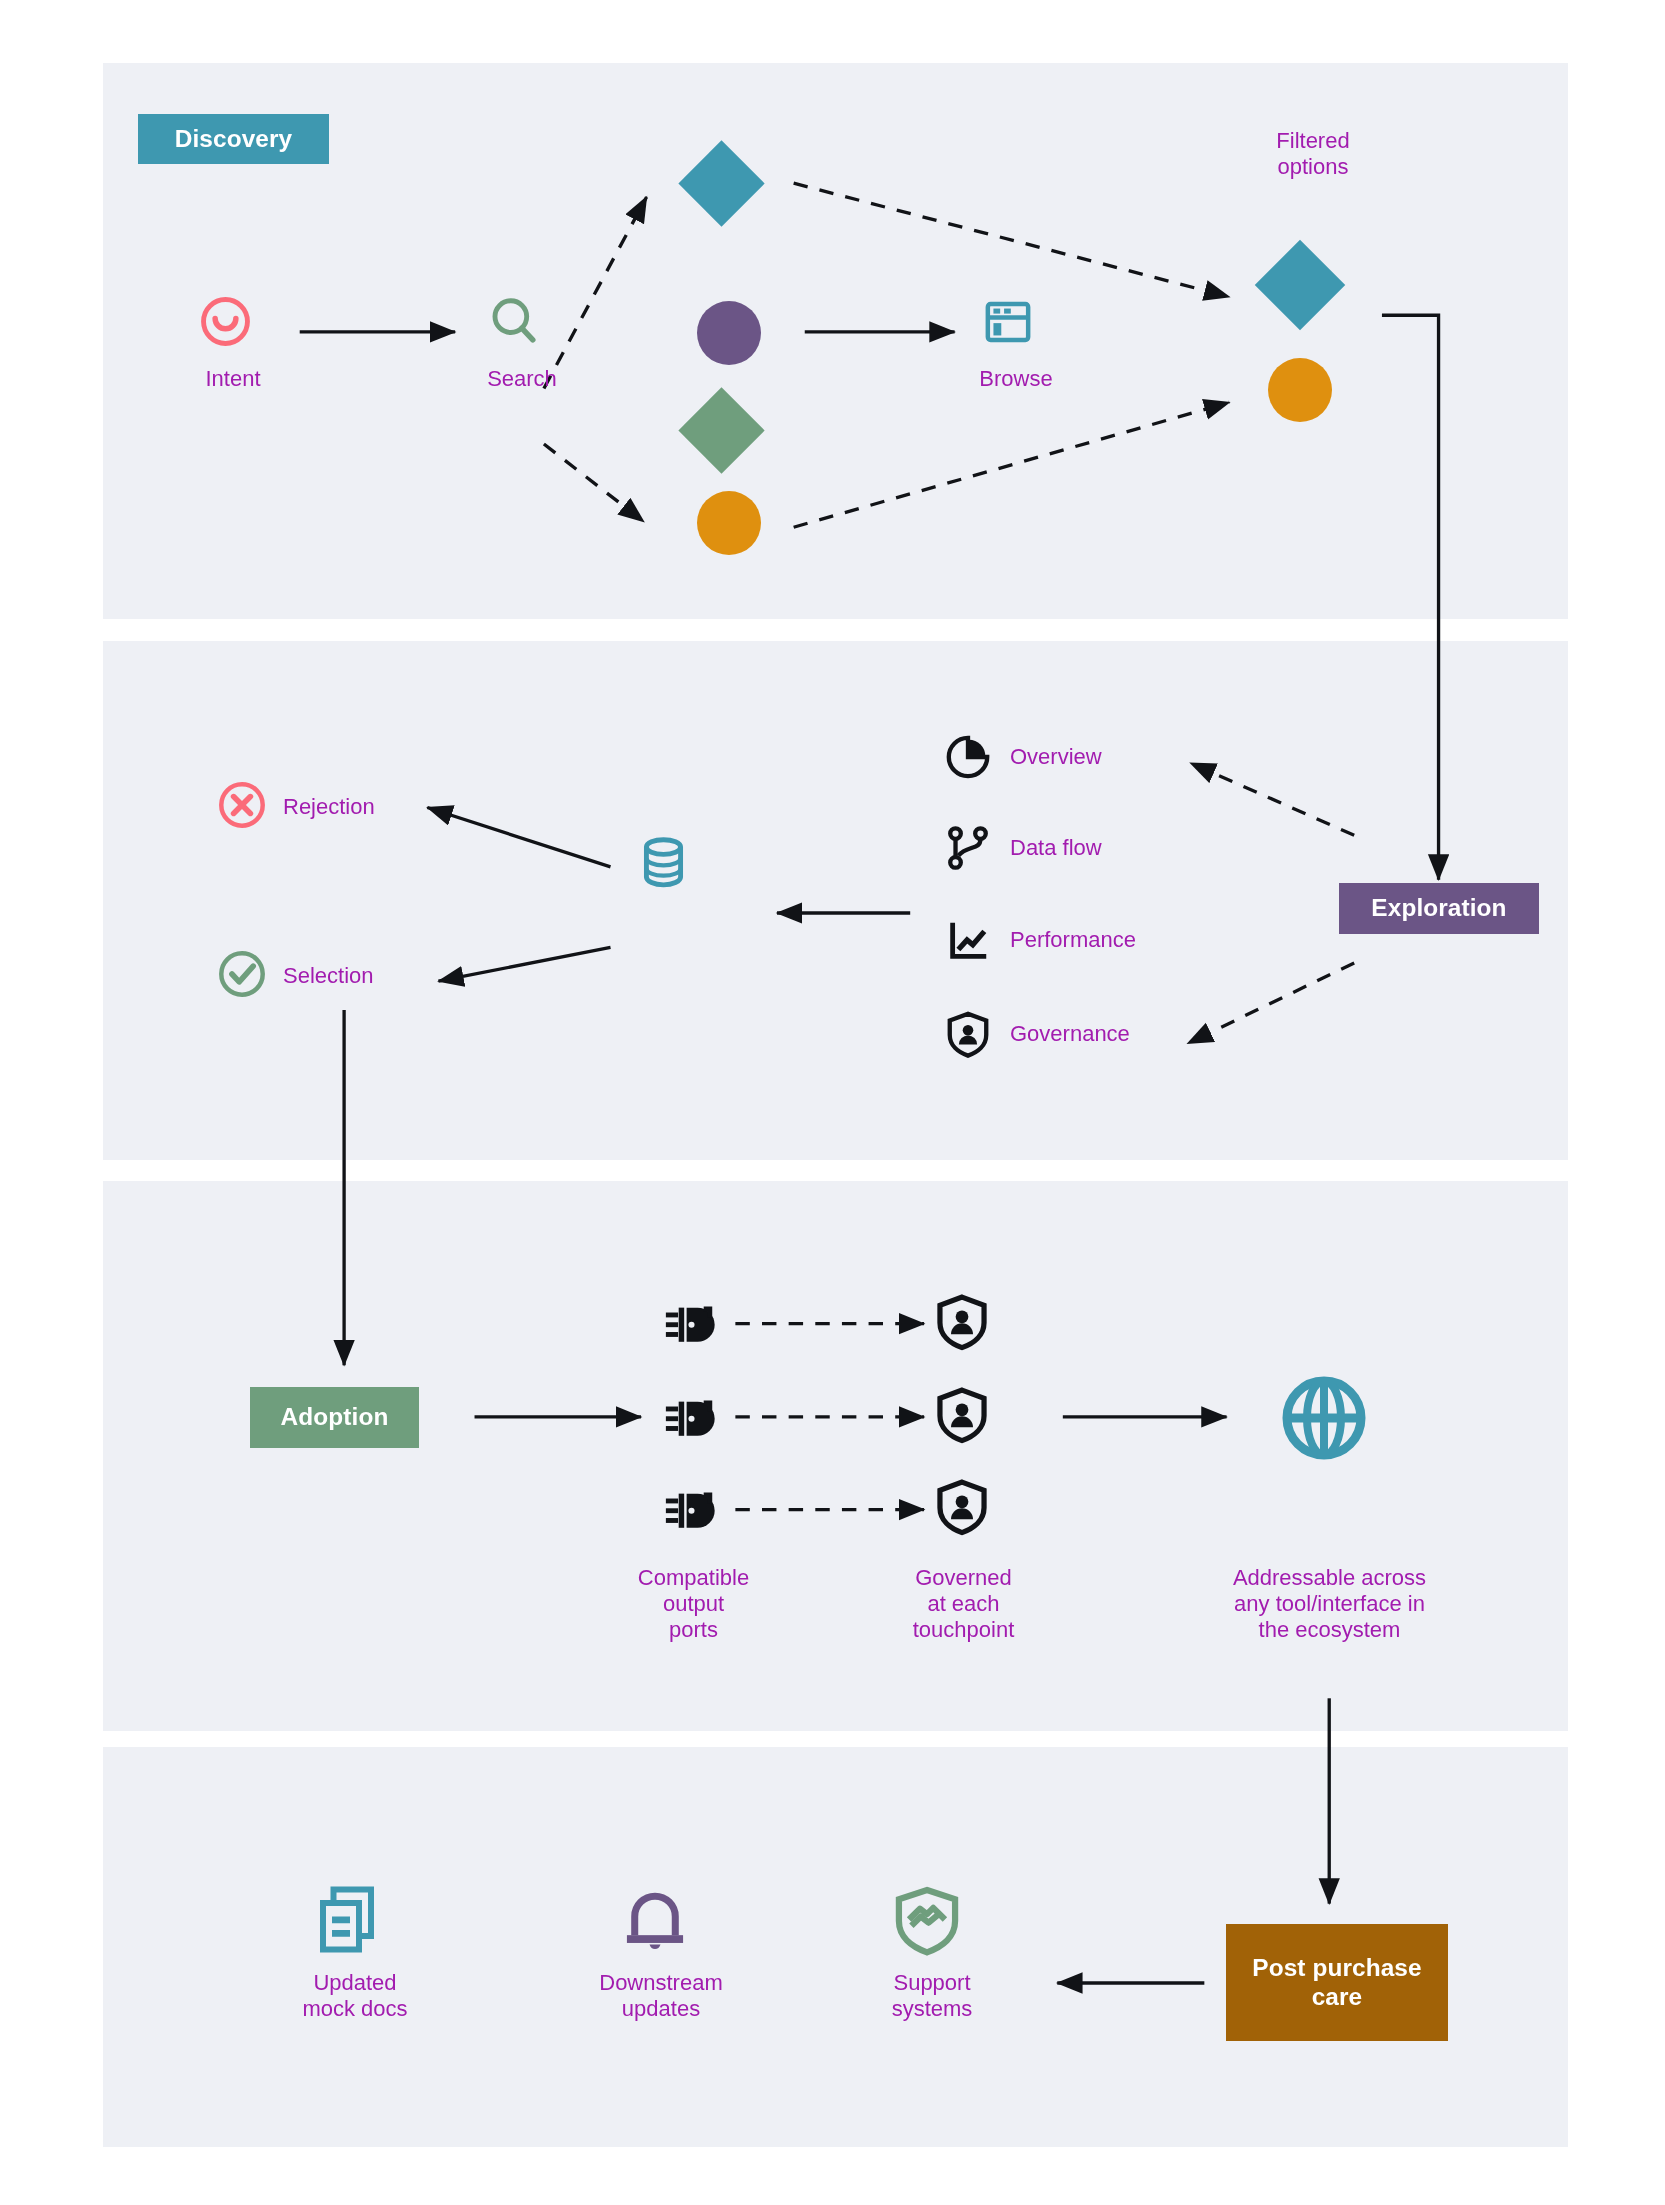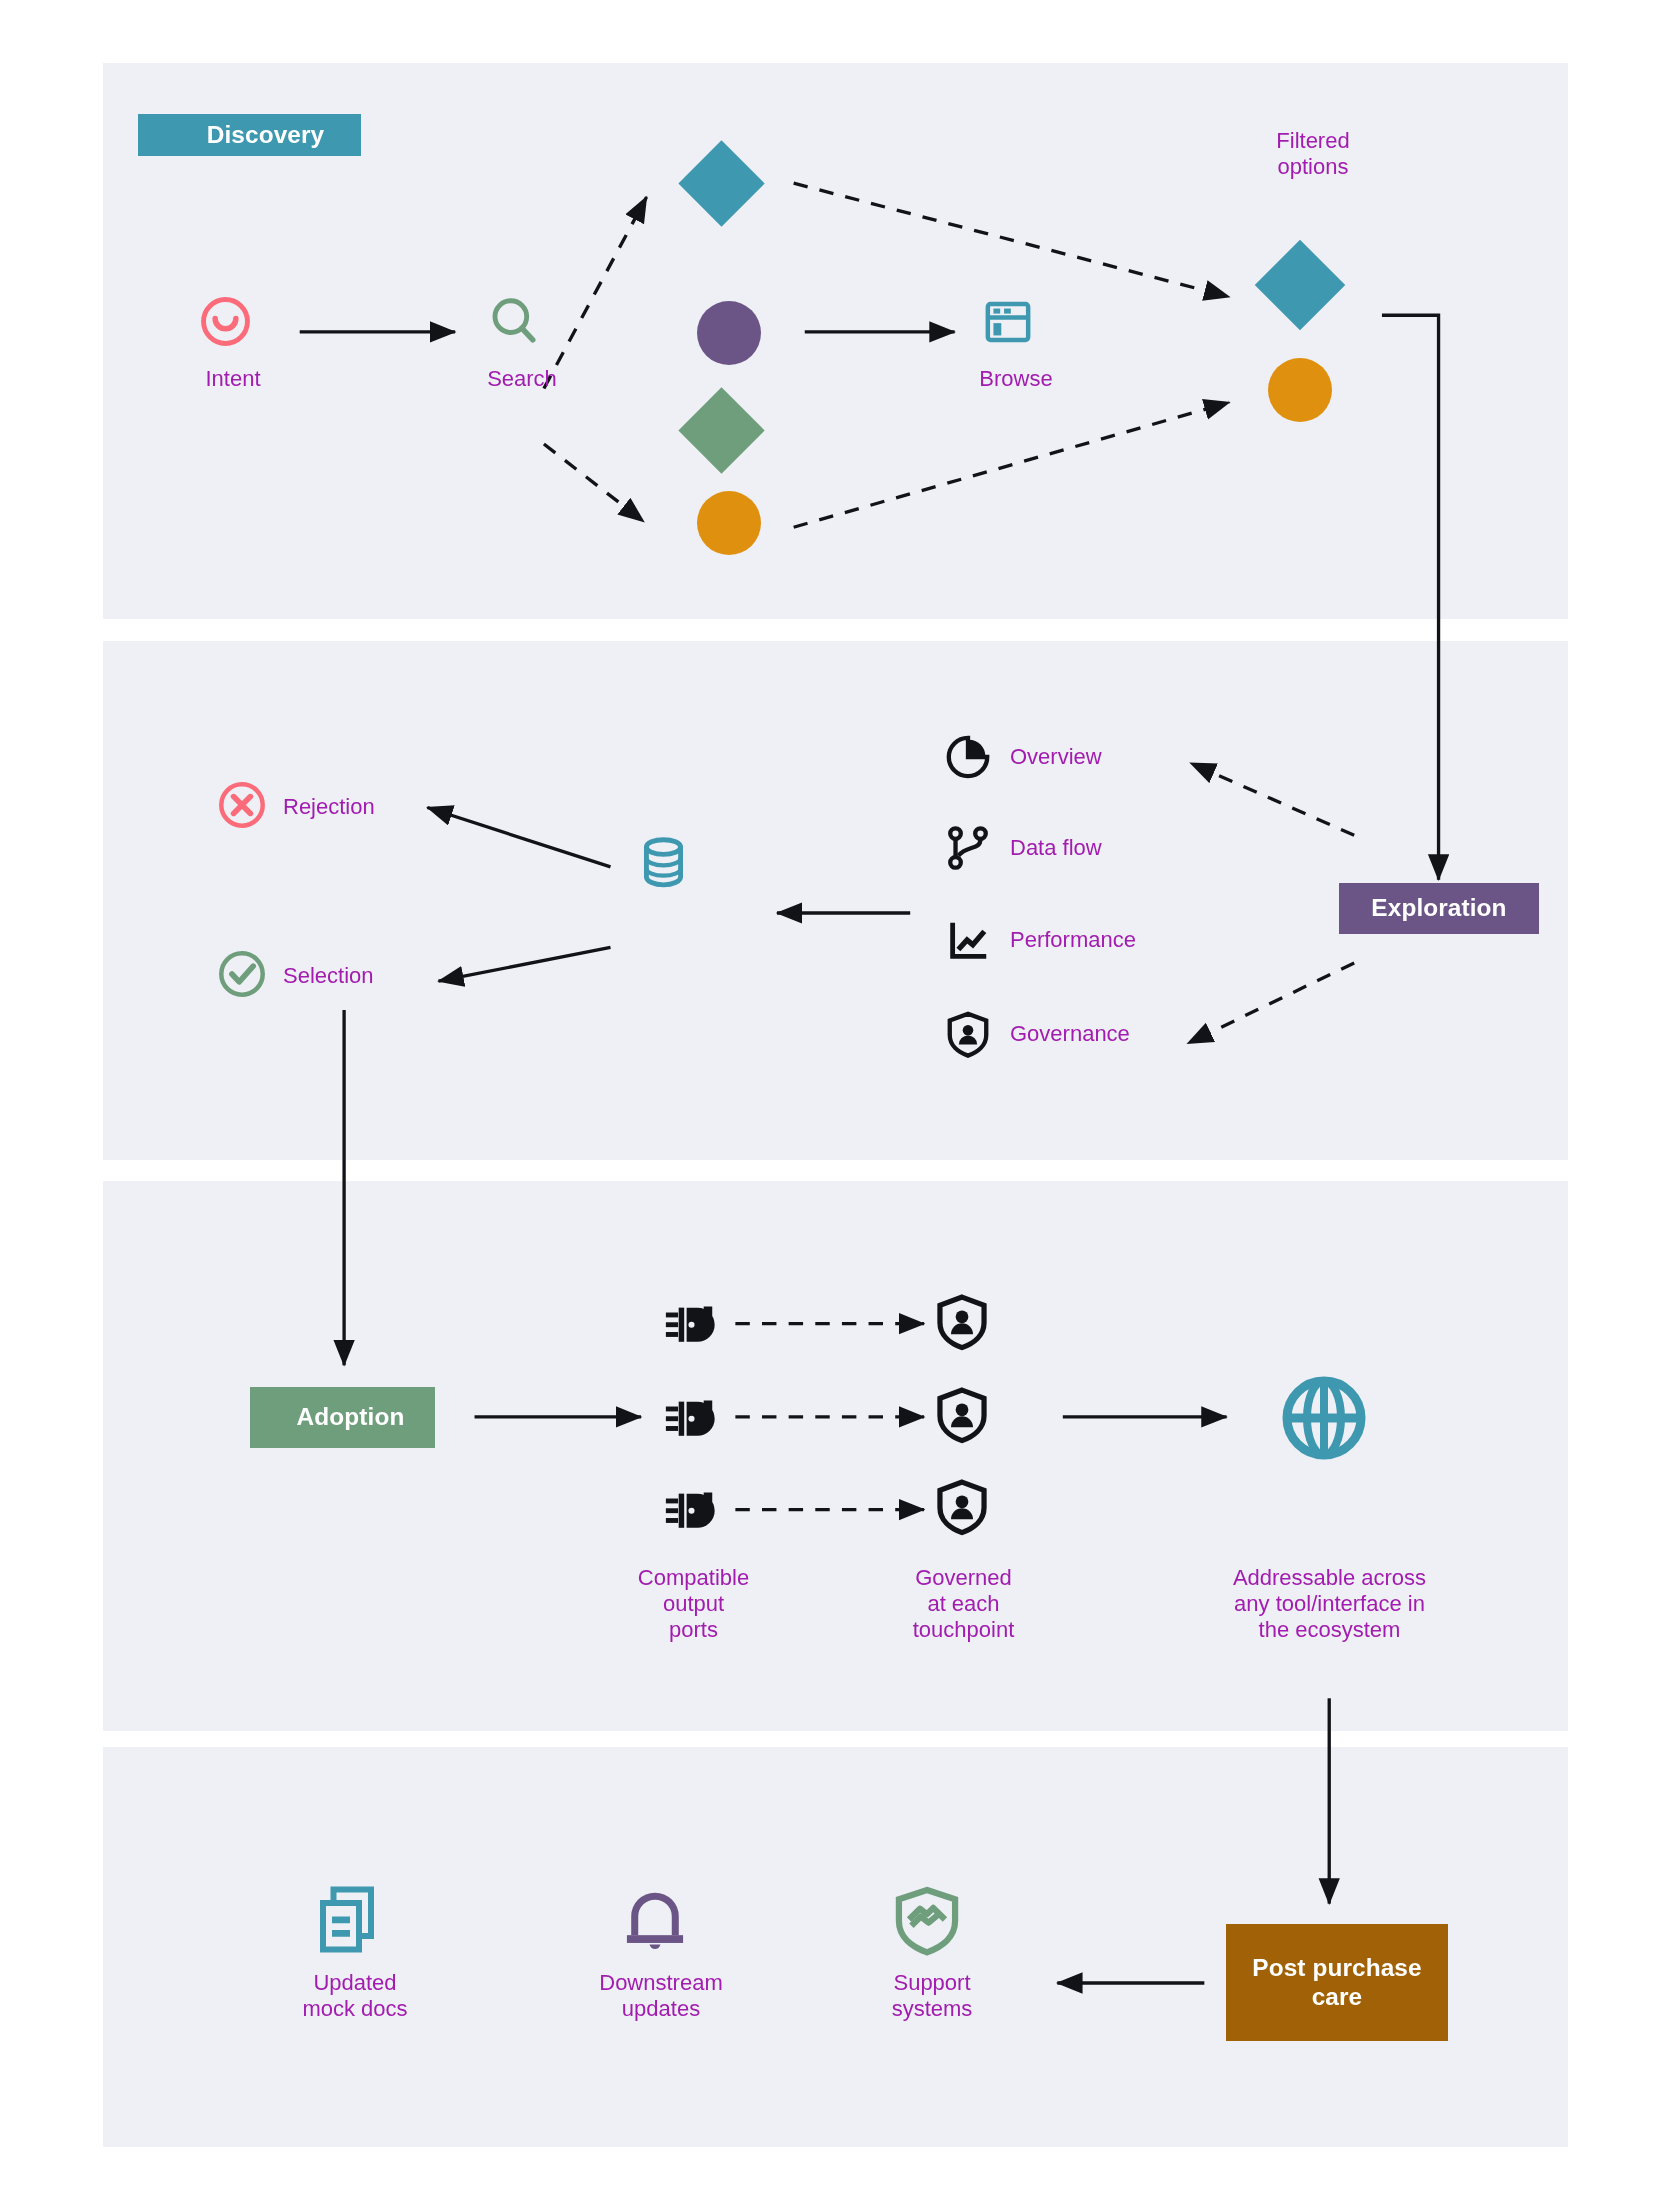--- a/index.html
+++ b/index.html
@@ -58,29 +58,29 @@
       <line x1="1430" y1="330" x2="2215" y2="535"></line>
       <line x1="1430" y1="950" x2="2215" y2="725"></line>
       <line x1="2440" y1="1505" x2="2145" y2="1375"></line>
       <line x1="2440" y1="1735" x2="2140" y2="1880"></line>
       <line x1="1325" y1="2385" x2="1665" y2="2385"></line>
       <line x1="1325" y1="2553" x2="1665" y2="2553"></line>
       <line x1="1325" y1="2720" x2="1665" y2="2720"></line>
     </g>
   </svg>
 
-  <div class="stage-chip" style="left:138px;top:114px;width:191px;height:42px;background:#3e98b0;font-size:24.4px;padding-left:32px;">
+  <div class="stage-chip" style="left:138px;top:114px;width:191px;height:50px;background:#3e98b0;font-size:24.4px;">
     <span>Discovery</span>
   </div>
 
   <div class="stage-chip" style="left:1339px;top:883px;width:200px;height:51px;background:#6b5586;font-size:24.4px;">
     <span>Exploration</span>
   </div>
 
-  <div class="stage-chip" style="left:250px;top:1387px;width:169px;height:61px;background:#6f9e7d;font-size:24.4px;padding-left:16px;">
+  <div class="stage-chip" style="left:250px;top:1387px;width:169px;height:61px;background:#6f9e7d;font-size:24.4px;">
     <span>Adoption</span>
   </div>
 
   <div class="stage-chip" style="left:1226px;top:1924px;width:222px;height:117px;background:#a16207;font-size:24.4px;white-space:pre-line;">
     <span>Post purchase
 care</span>
   </div>
 
   <div class="node" style="left:183px;top:291px;width:100px;height:100px;">
     <svg viewBox="0 0 100 100" width="61" height="61" style="margin-left:12.2px;">

